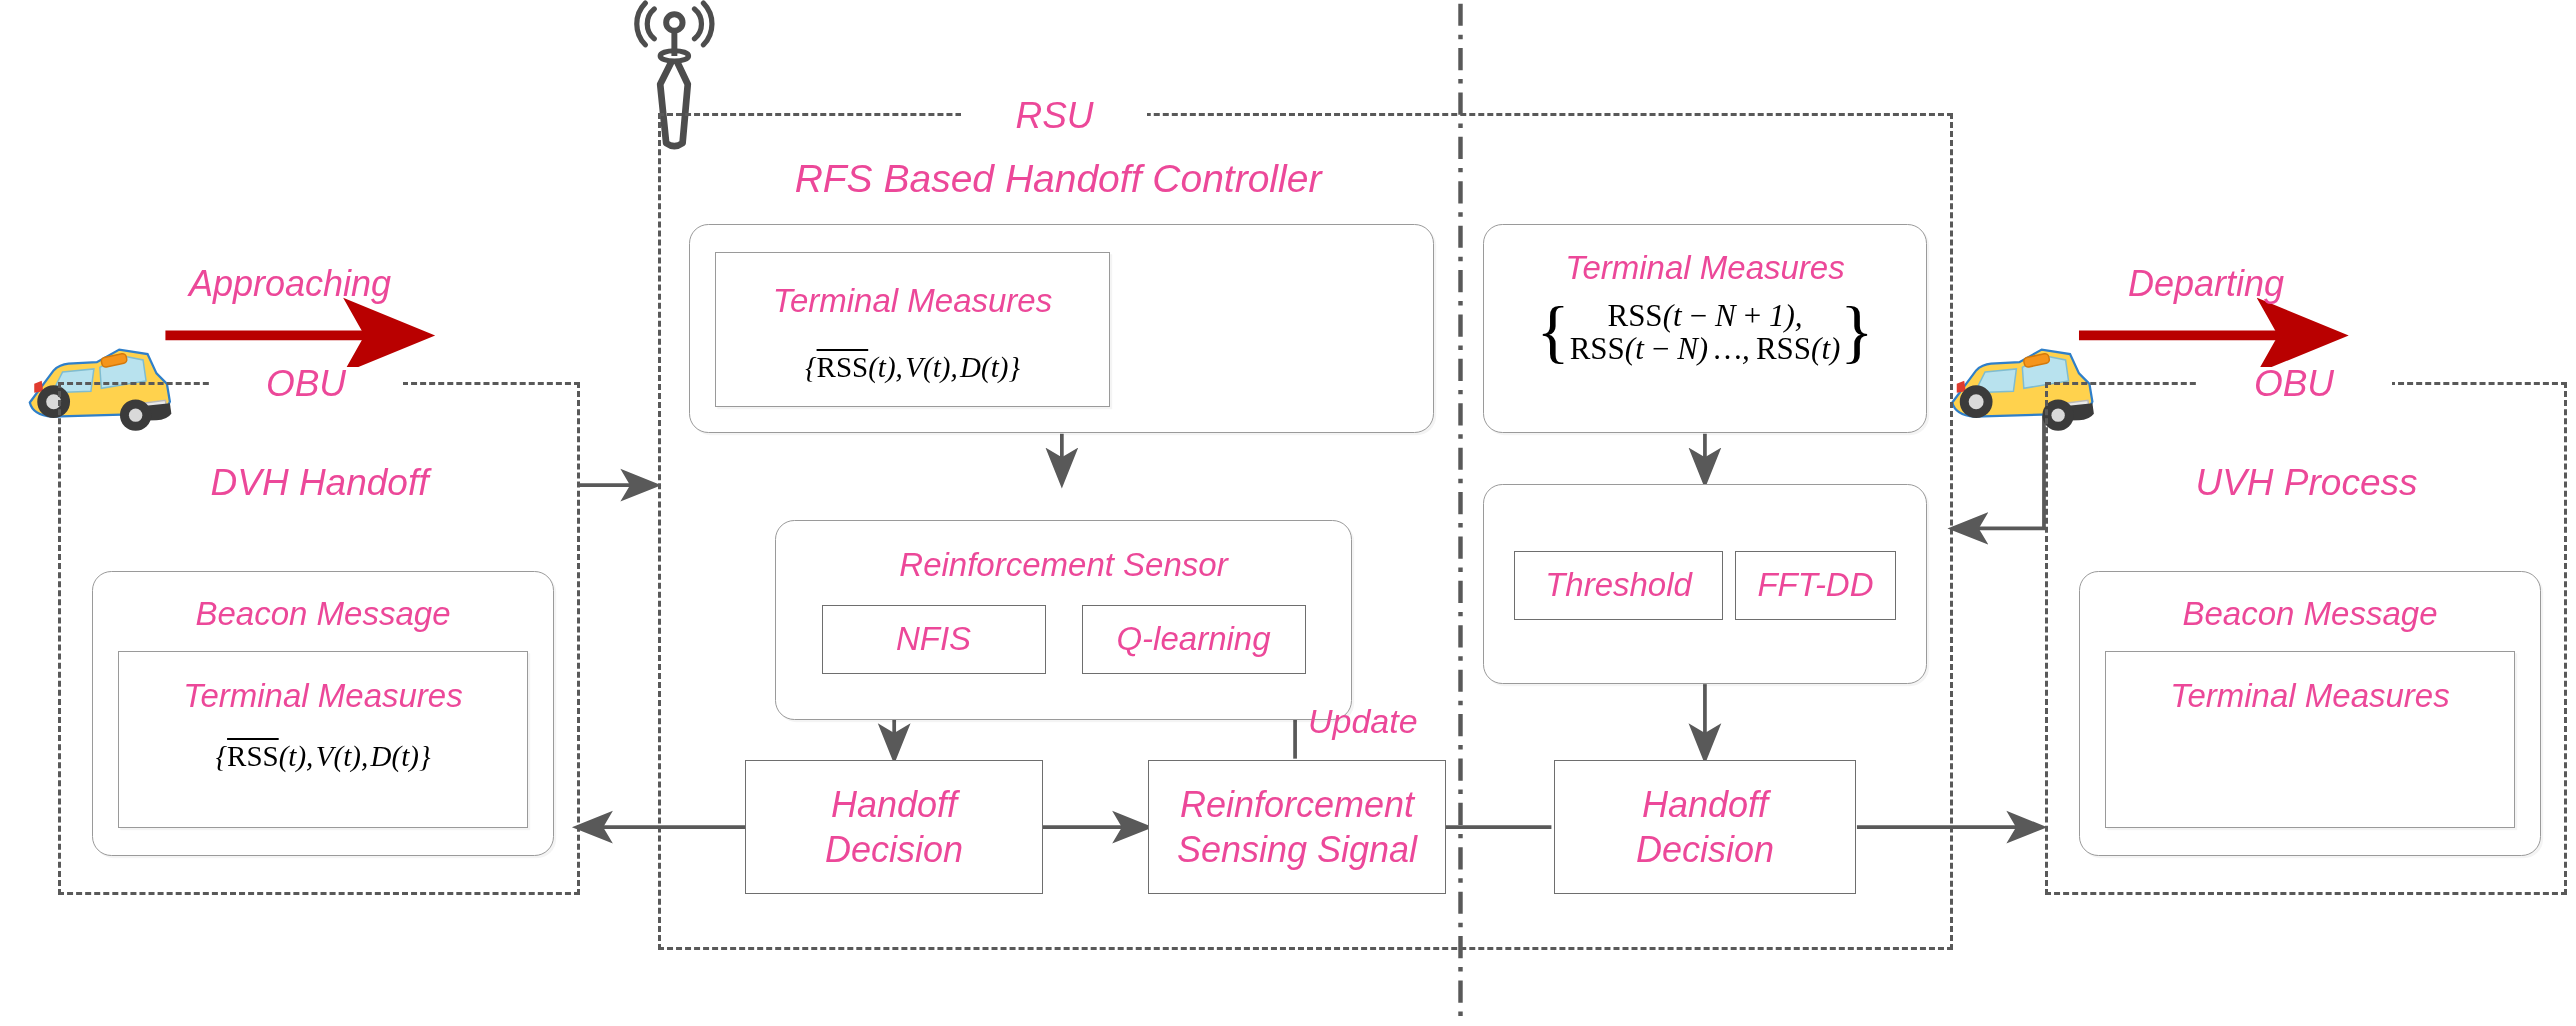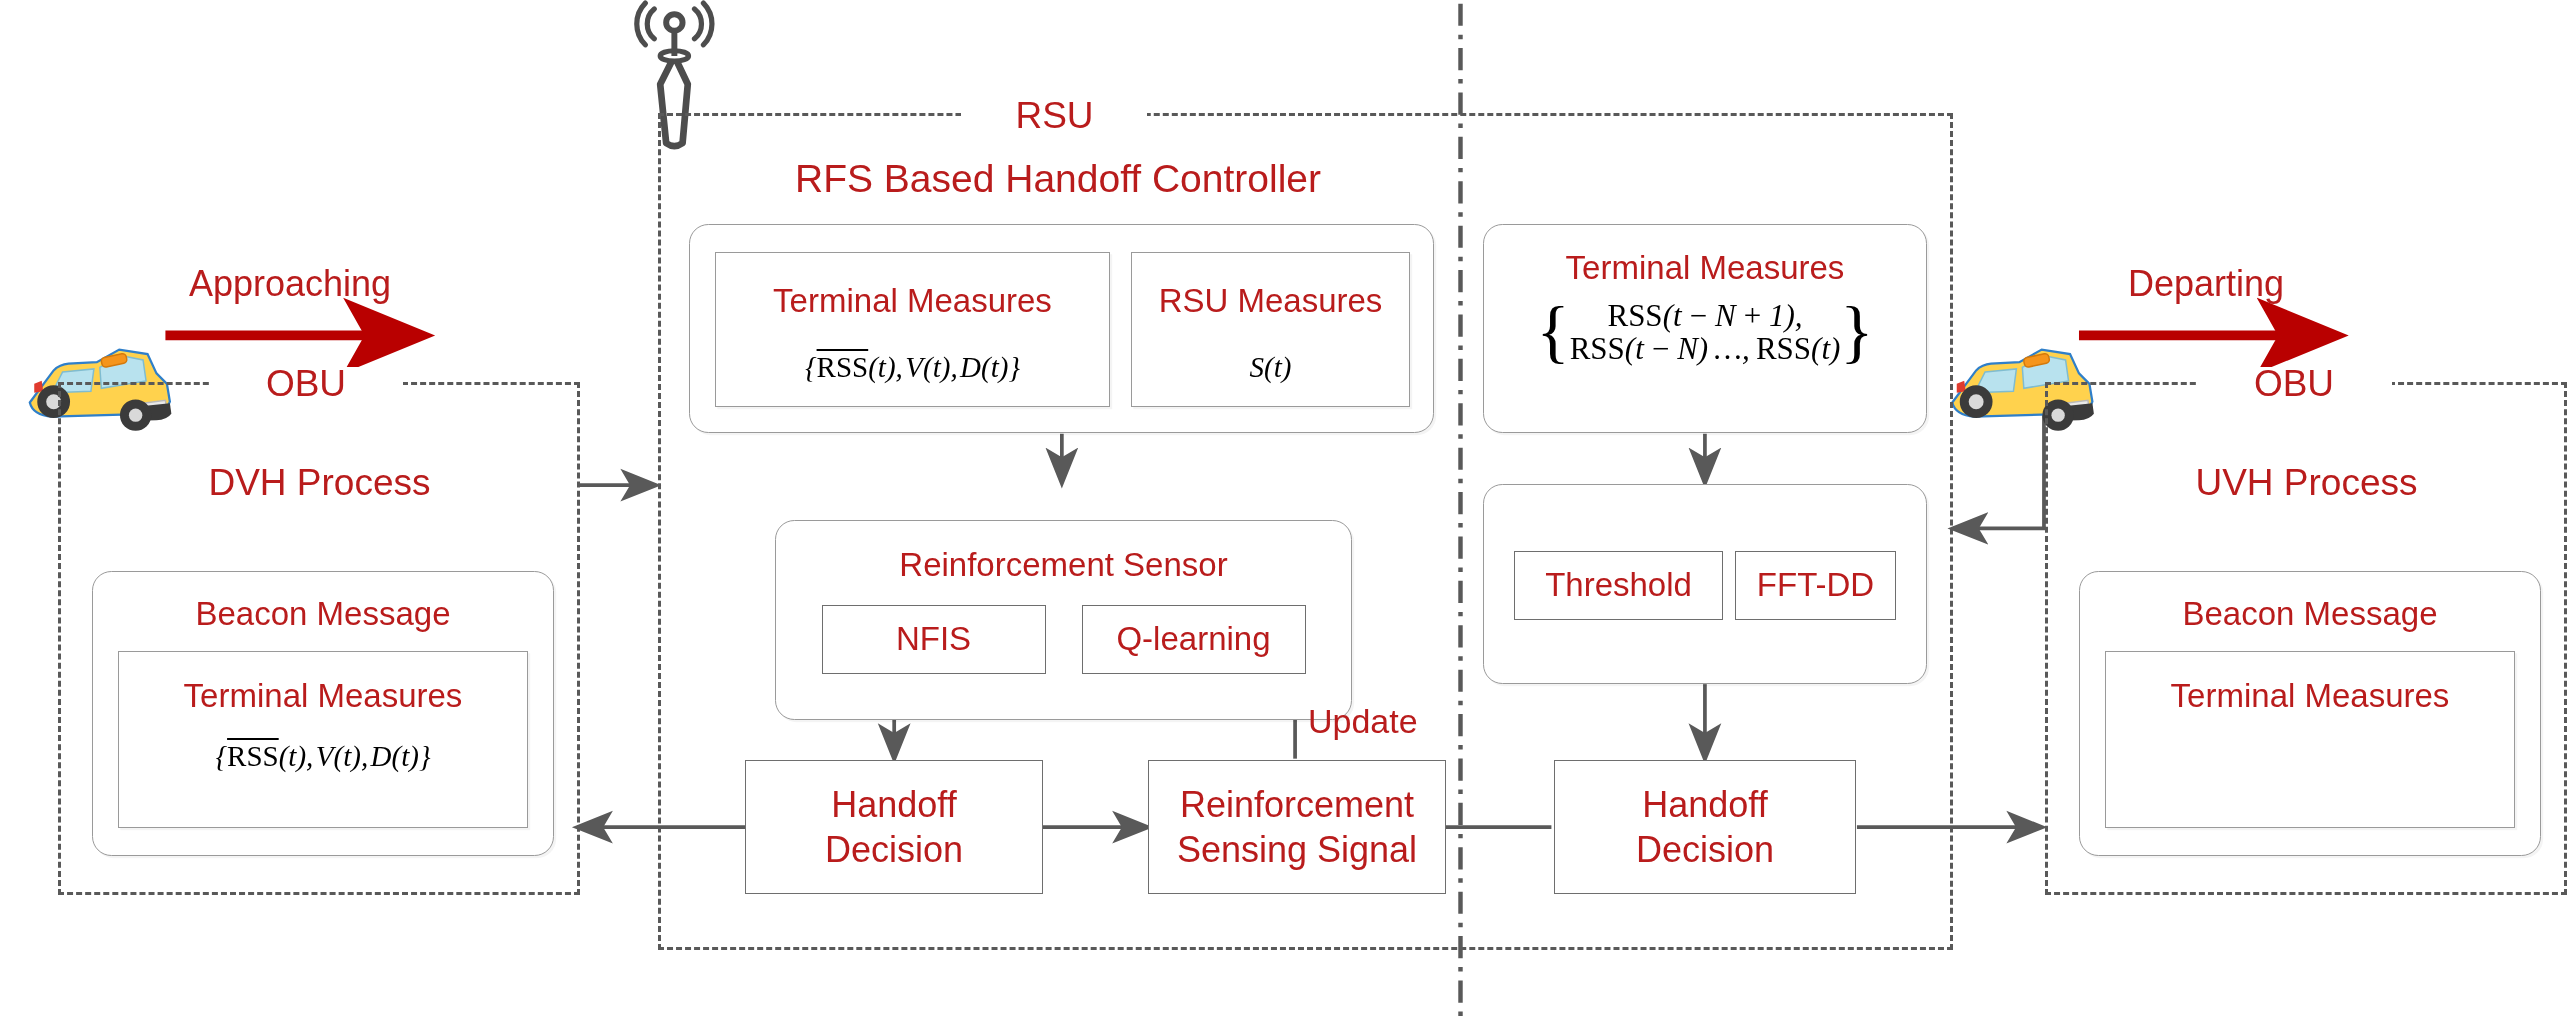--- a/index.html
+++ b/index.html
@@ -15,21 +15,21 @@
     height:1027px;
     background:#ffffff;
     overflow:hidden;
   }
   .abs{position:absolute;}
   
   .ctr{
     display:flex;align-items:center;justify-content:center;
     text-align:center;line-height:1.12;
   }
-  .lbl{font-size:33px;color:#b91c1c;white-space:nowrap;}
+  .lbl{font-size:33px;color:#ec4899;white-space:nowrap;font-style:italic;}
   .lbl-big{font-size:37px;}
   .math{font-family:"Liberation Serif", serif;font-style:italic;font-size:29px;}
   .mathup{font-style:normal;}
   .ovl{text-decoration:overline;}
   
   .dashbox{
     border:3px dashed #595959;
     background:transparent;
     box-sizing:border-box;
   }
@@ -136,21 +136,21 @@
   </svg>
 
   <div class="abs dashbox" style="left:58px;top:382px;width:522px;height:513px;"></div>
 
   <div class="abs" style="left:209px;top:367px;width:194px;height:33px;background:#fff;"></div>
 
   <div class="abs ctr lbl lbl-big" style="left:224px;top:367px;width:164px;height:34px;">OBU</div>
 
   <div class="abs ctr lbl" style="left:156px;top:265px;width:268px;height:39px;font-size:36px;">Approaching</div>
 
-  <div class="abs ctr lbl lbl-big" style="left:133px;top:462px;width:373px;height:42px;">DVH Process</div>
+  <div class="abs ctr lbl lbl-big" style="left:133px;top:462px;width:373px;height:42px;">DVH Handoff</div>
 
   <div class="abs panel" style="left:92px;top:571px;width:462px;height:285px;">
     <div class="ctr lbl" style="height:64px;margin-top:10.4px;">Beacon Message</div>
     <div class="inner" style="margin:4.5px 25px 0 25px;height:177px;padding-top:18px;">
       <div class="ctr lbl" style="height:54px;">Terminal Measures</div>
       <div class="ctr" style="height:64px;">
         <span class="math">{<span class="mathup ovl">RSS</span>(<em>t</em>), <em>V</em>(<em>t</em>), <em>D</em>(<em>t</em>)}</span>
       </div>
     </div>
   </div>
@@ -181,26 +181,20 @@
 
   <svg class="abs" style="left:1442px;top:0;" width="37" height="1027" viewBox="0 0 50 1378">
     <line x1="25" y1="0" x2="25" y2="1378" stroke="#595959" stroke-width="6" stroke-dasharray="30,12,6,12"></line>
   </svg>
 
   <div class="abs panel" style="left:689px;top:224px;width:745px;height:209px;">
     <div class="inner" style="position:absolute;left:25px;top:27px;width:395px;height:155px;">
       <div class="ctr lbl" style="height:72px;padding-top:12px;">Terminal Measures</div>
       <div class="ctr" style="height:60px;">
         <span class="math">{<span class="mathup ovl">RSS</span>(<em>t</em>), <em>V</em>(<em>t</em>), <em>D</em>(<em>t</em>)}</span>
-      </div>
-    </div>
-    <div class="inner" style="position:absolute;left:441px;top:27px;width:279px;height:155px;">
-      <div class="ctr lbl" style="height:72px;padding-top:12px;">RSU Measures</div>
-      <div class="ctr" style="height:60px;">
-        <span class="math"><em>S</em>(<em>t</em>)</span>
       </div>
     </div>
   </div>
 
   <div class="abs panel" style="left:775px;top:484px;width:577px;height:200px;margin-top:36px;">
     <div class="ctr lbl" style="height:69px;padding-top:10.4px;">Reinforcement Sensor</div>
     <div style="display:flex;justify-content:center;gap:36px;margin-top:4.5px;">
       <div class="sqbox ctr lbl" style="width:224px;height:69px;">NFIS</div>
       <div class="sqbox ctr lbl" style="width:224px;height:69px;">Q-learning</div>
     </div>

